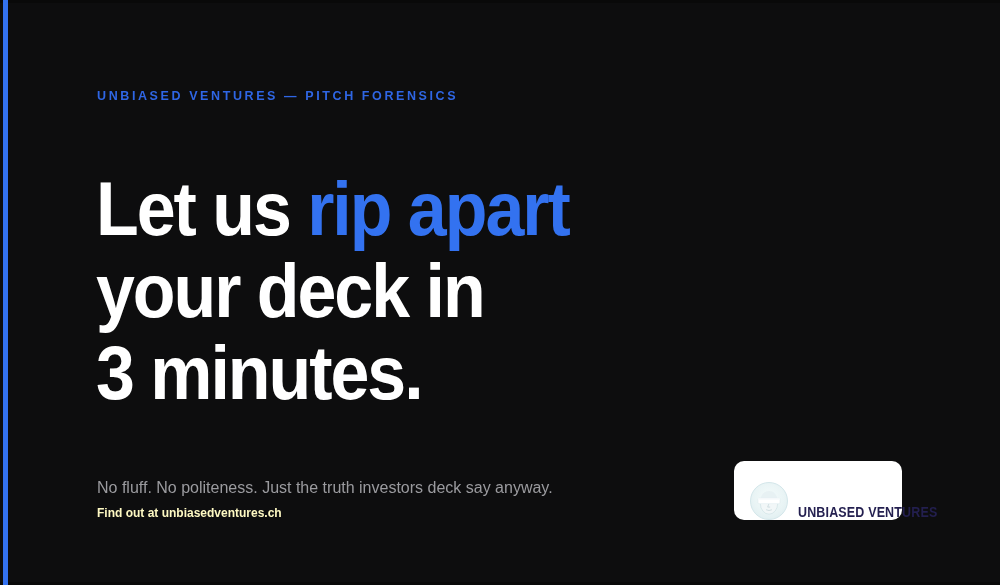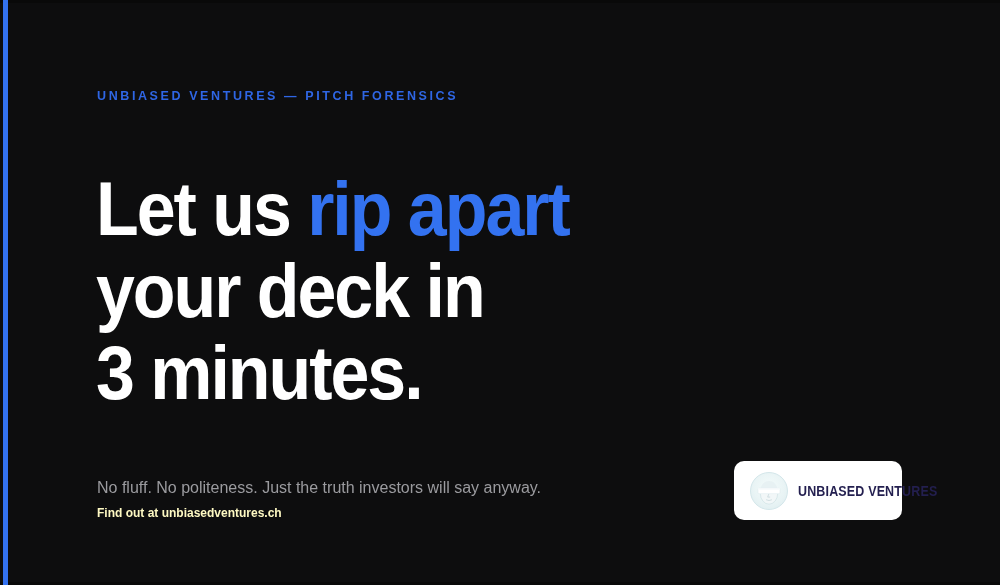--- a/index.html
+++ b/index.html
@@ -105,21 +105,21 @@
   
   .logo-badge {
     position: absolute;
     left: 734px;
     top: 461px;
     width: 168px;
     height: 59px;
     background: #ffffff;
     border-radius: 10px;
     display: flex;
-    align-items: center;
+    align-items: flex-end;
     padding-left: 16px;
     box-sizing: border-box;
   }
   .logo-avatar {
     width: 38px;
     height: 38px;
     border-radius: 50%;
     background: radial-gradient(circle at 50% 42%, #f4fbfb 0%, #e9f4f5 55%, #dbebee 100%);
     border: 1px solid #d3e6ea;
     box-sizing: border-box;
@@ -154,21 +154,21 @@
   <div class="accent-rail"></div>
 
   <div class="eyebrow">UNBIASED VENTURES — PITCH FORENSICS</div>
 
   <div class="headline">
     <div class="headline-line"><span>Let us </span><span class="hl-accent">rip apart</span></div>
     <div class="headline-line">your deck in</div>
     <div class="headline-line">3 minutes.</div>
   </div>
 
-  <div class="subhead">No fluff. No politeness. Just the truth investors will say anyway.</div>
+  <div class="subhead">No fluff. No politeness. Just the truth investors deck say anyway.</div>
 
   <a class="cta-link" href="#">Find out at unbiasedventures.ch</a>
 
   <div class="logo-badge">
     <div class="logo-avatar">
       <svg viewBox="0 0 38 38" xmlns="http://www.w3.org/2000/svg">
 
         <ellipse cx="19" cy="21.5" rx="9.2" ry="11.4" fill="#f2f7f8" stroke="#cfe0e4" stroke-width="0.7"></ellipse>
 
         <path d="M9.9 19 C10.4 11.6 14.2 8.4 19 8.4 C23.8 8.4 27.6 11.6 28.1 19 Z" fill="#e7f1f3"></path>

